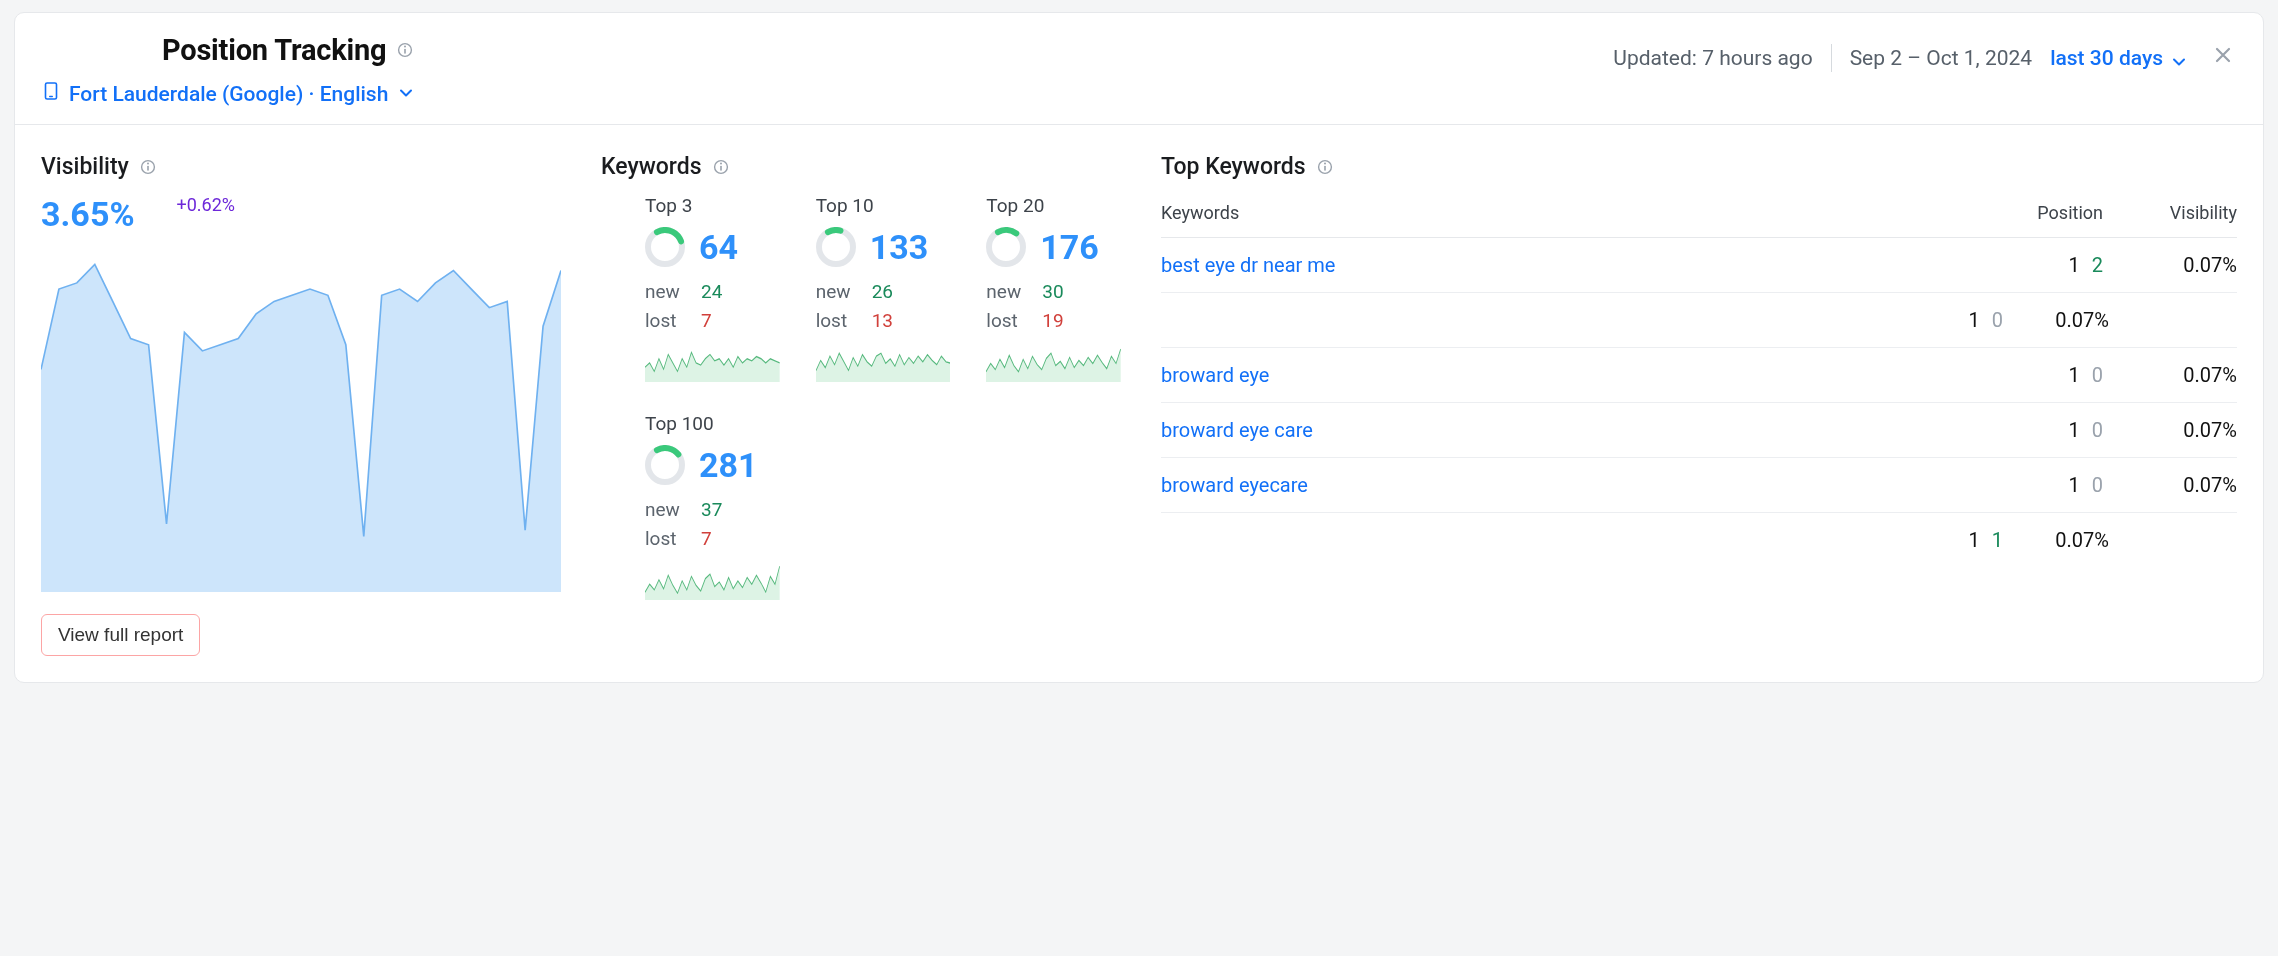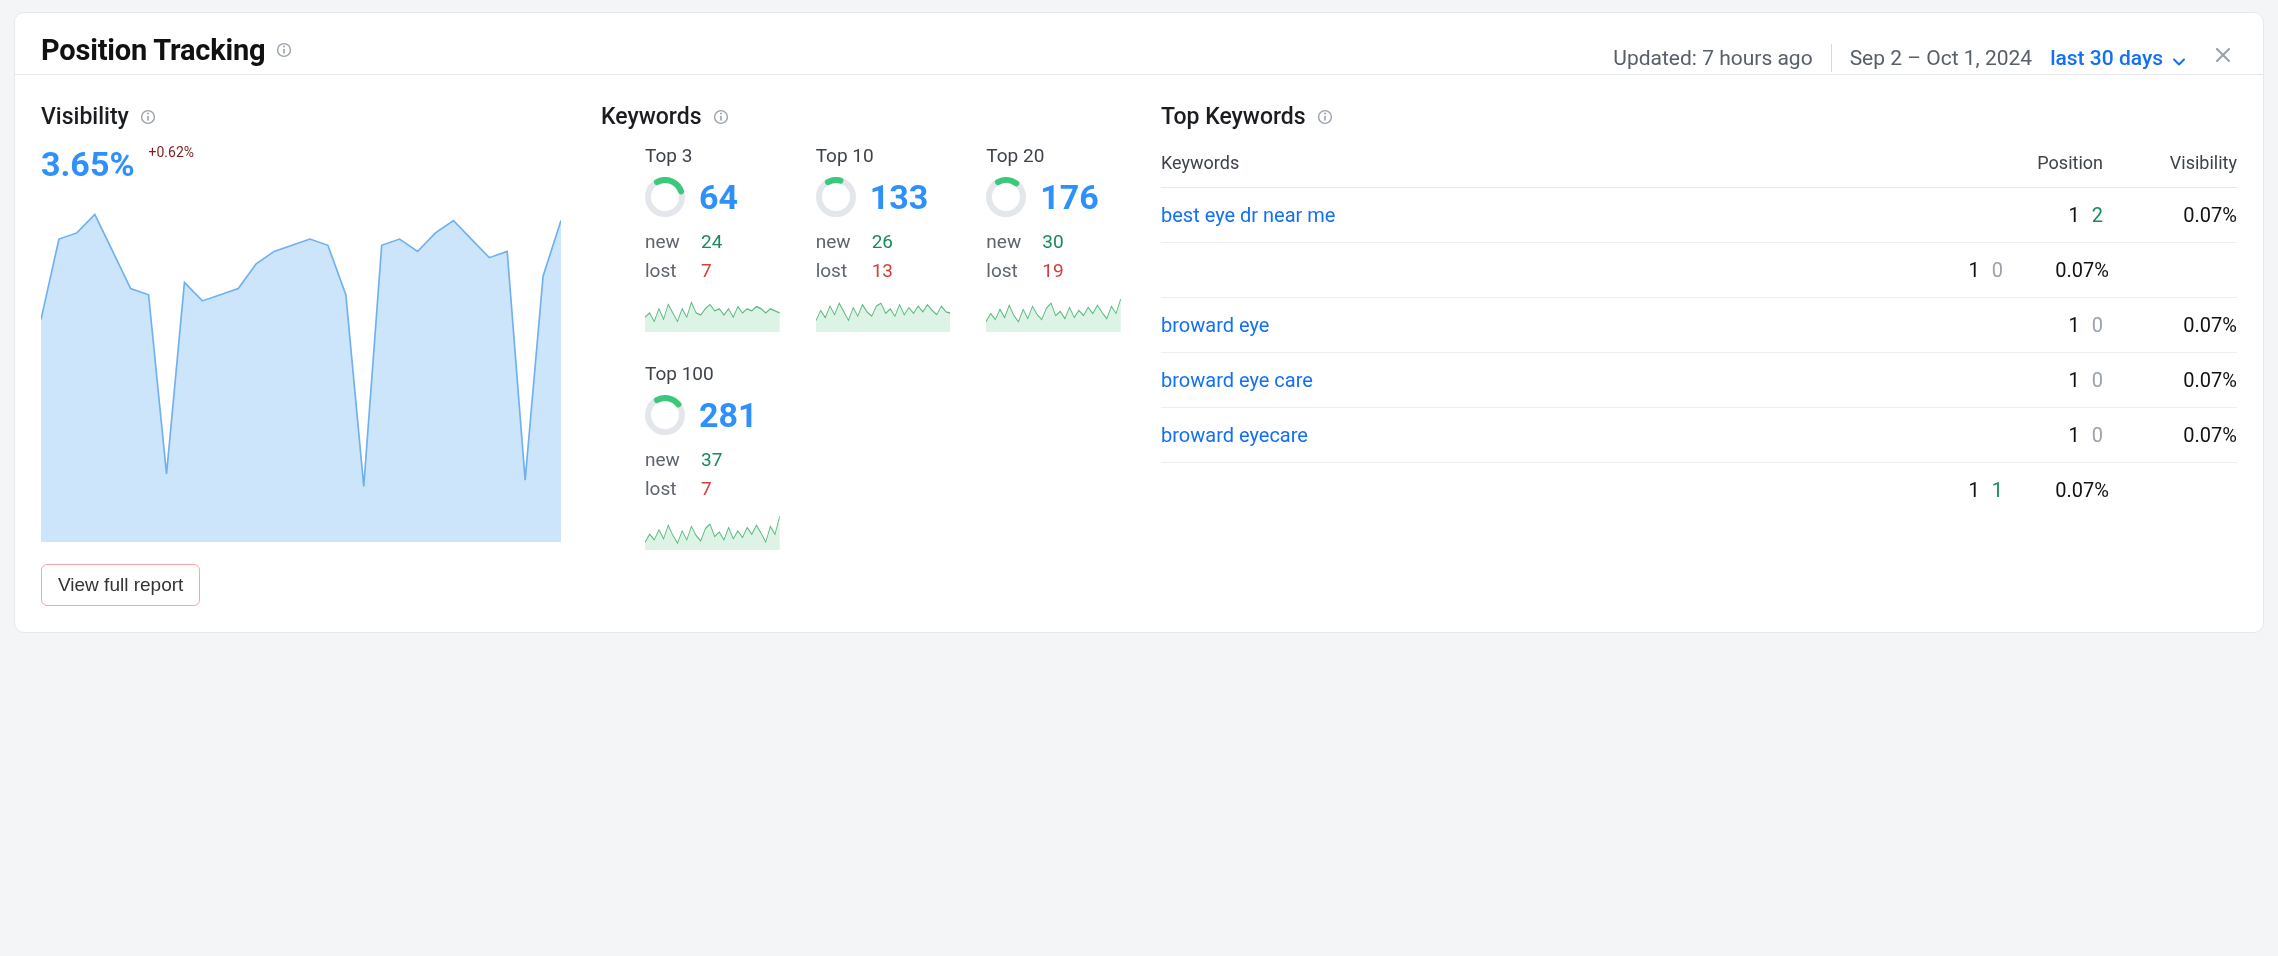--- a/index.html
+++ b/index.html
@@ -19,21 +19,21 @@
   .range-link{color:#1270f7;font-weight:500;display:inline-flex;align-items:flex-end;gap:8px;cursor:pointer;}
   .close-x{color:#9aa2ac;cursor:pointer;padding:4px;margin-left:4px;}
   .hr{height:1px;background:#e6e8eb;width:100%;}
   .body{display:grid;grid-template-columns:520px 520px 1fr;gap:40px;padding:28px 26px 26px;}
 
   .sec-title-row{display:flex;align-items:center;gap:10px;margin-bottom:14px;}
   .sec-title{font-size:23px;font-weight:500;color:#1a1c1f;}
 
   .vis-val-row{display:flex;align-items:flex-start;gap:14px;margin-bottom:18px;}
   .vis-val{font-size:34px;font-weight:700;color:#2e90fa;}
-  .vis-delta{font-size:14px;color:#7f1d1d;}
+  .vis-delta{font-size:18px;color:#6d28d9;margin-left:28px;}
 
   .areawrap{width:100%;height:340px;}
   .areawrap svg{display:block;}
 
   .btn{margin-top:22px;display:inline-flex;align-items:center;border:1px solid #fca5a5;border-radius:6px;padding:9px 16px;font-size:19px;color:#333;background:#fff;cursor:pointer;}
 
   .kw-grid{display:grid;grid-template-columns:1fr 1fr 1fr;column-gap:36px;row-gap:30px;margin-left:44px;}
   .kw-card{}
   .kw-label{font-size:19px;color:#3d434a;margin-bottom:10px;}
   .kw-row{display:flex;align-items:center;gap:14px;margin-bottom:10px;}
@@ -69,20 +69,34 @@
       <div class="title-row">
         <span class="title">Position Tracking</span>
         <span class="info-icon">
           <svg width="16" height="16" viewBox="0 0 16 16" fill="none">
               <circle cx="8" cy="8" r="6.4" stroke="#9aa2ac" stroke-width="1.4"></circle>
               <rect x="7.2" y="6.8" width="1.6" height="5" rx=".8" fill="#9aa2ac"></rect>
               <circle cx="8" cy="4.6" r="1" fill="#9aa2ac"></circle>
             </svg>
         </span>
       </div>
+      <div class="loc-row">
+        <span class="dev-icon">
+          <svg width="20" height="20" viewBox="0 0 20 20" fill="none">
+              <rect x="4.5" y="2" width="11" height="16" rx="1.6" stroke="#1270f7" stroke-width="1.6"></rect>
+              <rect x="8" y="14.8" width="4" height="1.4" rx=".7" fill="#1270f7"></rect>
+            </svg>
+        </span>
+        <span>Fort Lauderdale (Google) · English</span>
+        <span class="chev">
+          <svg width="16" height="16" viewBox="0 0 16 16">
+              <path d="M3 5.5 8 10.5 13 5.5" stroke="#1270f7" stroke-width="2" fill="none" stroke-linecap="round" stroke-linejoin="round"></path>
+            </svg>
+        </span>
+      </div>
     </div>
     <div class="hdr-right">
       <span>Updated: 7 hours ago</span>
       <span class="vline"></span>
       <span>Sep 2 – Oct 1, 2024</span>
       <span class="range-link">
         <span>last 30 days</span>
         <svg width="16" height="16" viewBox="0 0 16 16">
             <path d="M3 5.5 8 10.5 13 5.5" stroke="#1270f7" stroke-width="2" fill="none" stroke-linecap="round" stroke-linejoin="round"></path>
           </svg>

